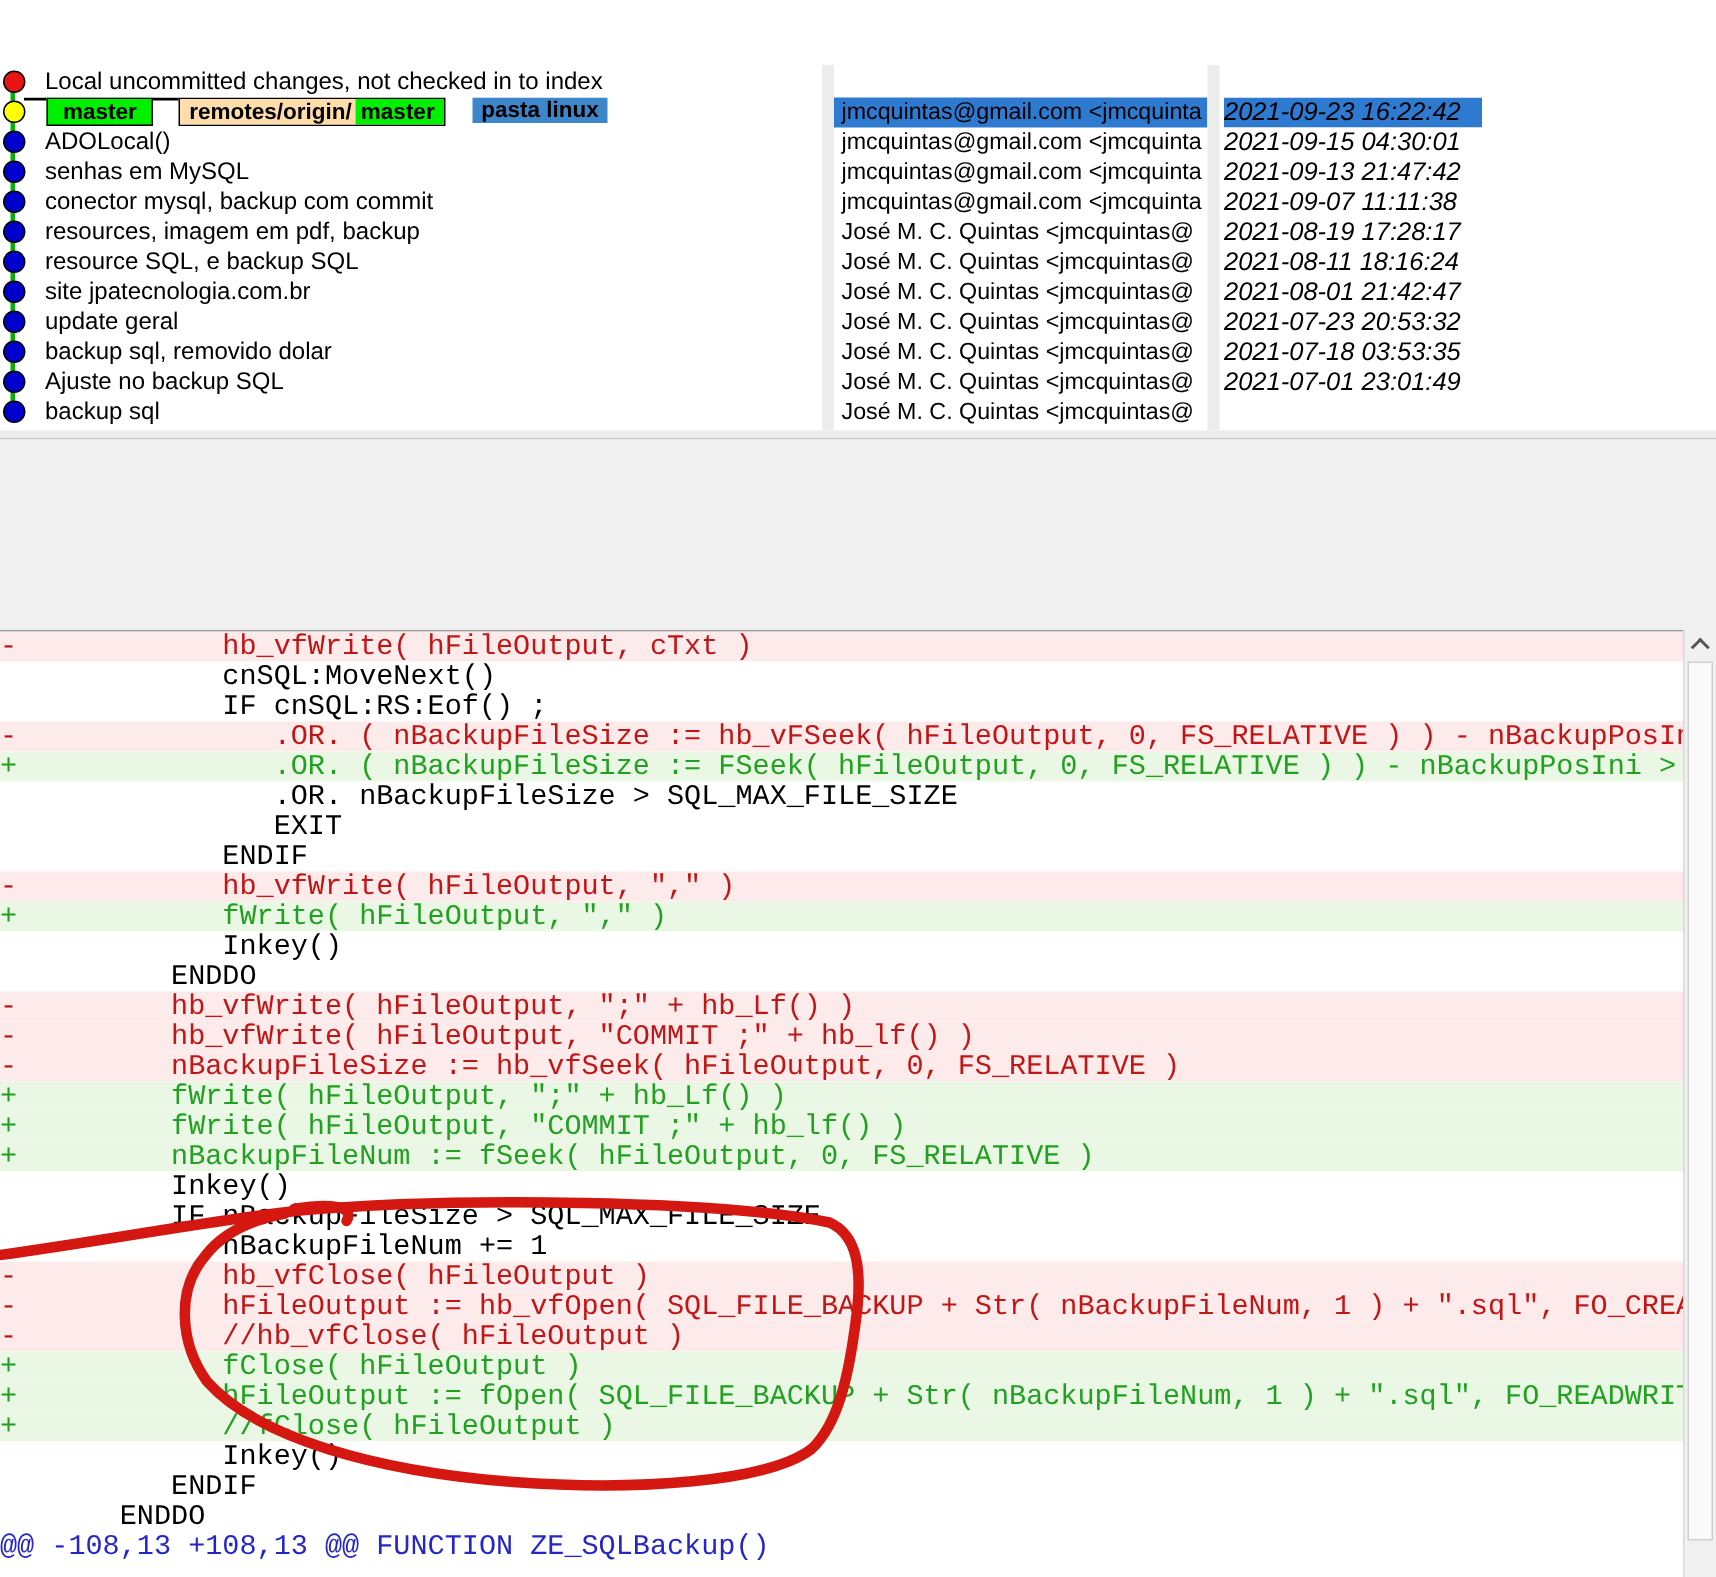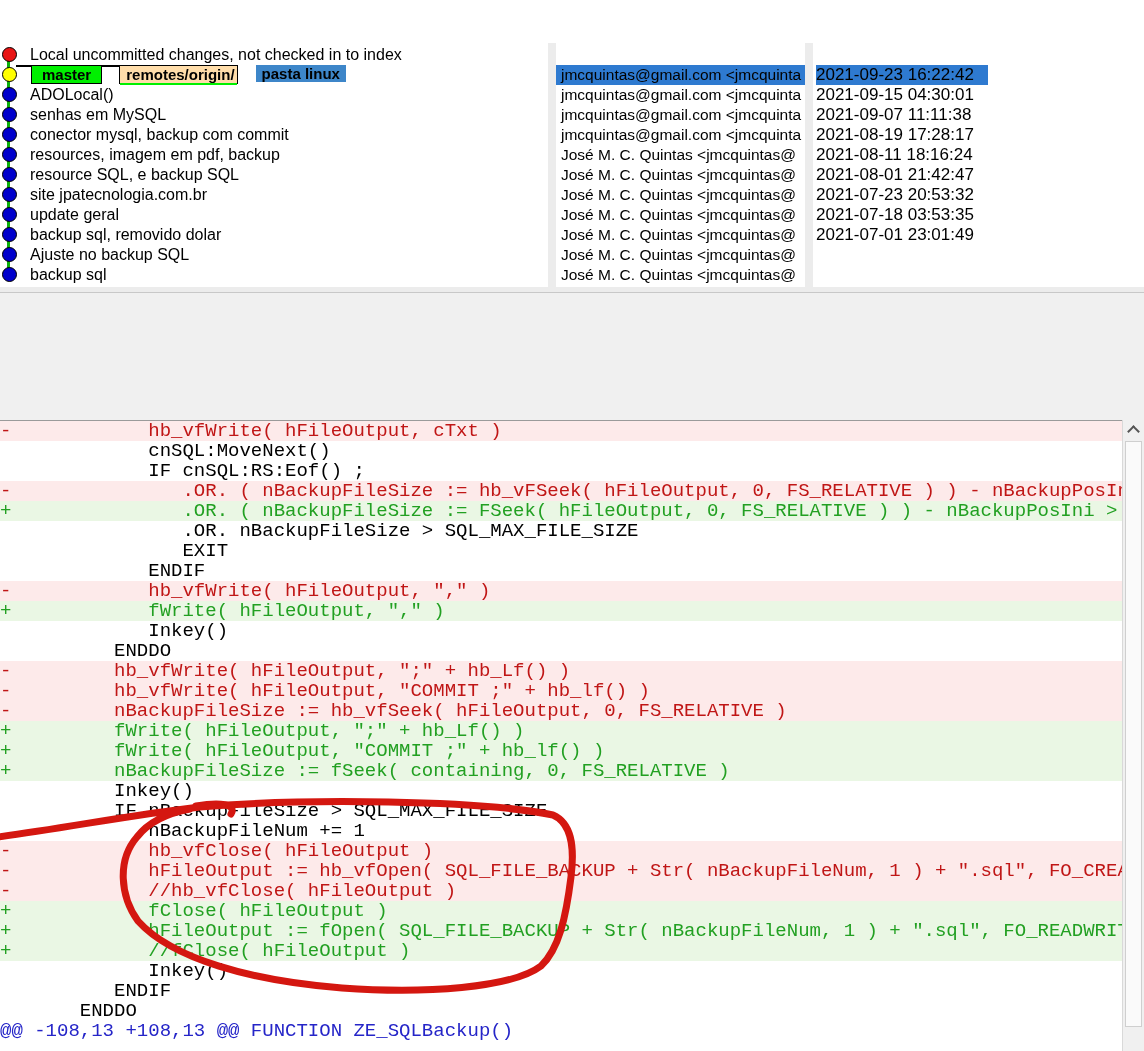--- a/index.html
+++ b/index.html
@@ -5,37 +5,37 @@
   html,body{margin:0;padding:0;background:#fff;}
   .app{position:relative;width:1144px;height:1051px;overflow:hidden;
        font-family:"Liberation Sans",sans-serif;background:#fff;margin-top:43px;}
   .abs{position:absolute;}
 
   
   .commit-panel{left:0;top:0;width:1144px;height:244px;background:#fff;overflow:hidden;}
   .col{position:absolute;top:0;height:244px;padding-top:2px;box-sizing:border-box;overflow:hidden;}
   .col-subjects{left:0;width:548px;}
   .col-authors{left:556px;width:249px;}
-  .col-dates{left:813px;width:309px;}
+  .col-dates{left:813px;width:309px;font-style:italic;}
   .sash-v{position:absolute;top:0;height:244px;width:8px;background:#ececec;}
   .crow{height:20px;line-height:20px;white-space:nowrap;overflow:hidden;position:relative;}
   .crow.subj{padding-left:30px;font-size:16px;color:#000;}
   .crow.subj.has-refs{padding-left:16px;display:flex;}
   .crow.auth{padding-left:5px;font-size:15.5px;color:#000;}
   .crow.auth.sel{background:#2e7ad0;}
   .crow.date{padding-left:3px;font-size:17px;color:#000;}
   .crow.date .hl{background:#2e7ad0;display:inline-block;padding-right:14px;height:20px;}
   .graph-line{left:7px;top:12px;width:3px;height:220px;background:#0ab00a;z-index:0;}
   .dot{position:absolute;left:2px;top:2px;width:13px;height:13px;border:1px solid #000;
        border-radius:50%;z-index:2;box-sizing:content-box;}
   .dot.red{background:#e81414;} .dot.yellow{background:#ffff00;} .dot.blue{background:#0000cc;}
   .conn{height:2px;background:#000;flex:0 0 auto;}
   .reflabel{height:17px;line-height:17px;font-size:15px;font-weight:bold;flex:0 0 auto;}
   .ref-head{background:#00f000;border:1px solid #000;padding:0 10px;}
-  .ref-remote{border:1px solid #000;display:flex;flex-direction:column;}
+  .ref-remote{border:1px solid #000;display:flex;}
   .ref-remote .pfx{background:#ffddaa;padding:0 2px 0 6px;}
   .ref-remote .nm{background:#00f000;padding:0 6px 0 4px;}
   .ref-other{background:#3d86c9;padding:0 6px;margin-left:18px;}
 
   
   .panel-sash{left:0;top:244px;width:1144px;height:6px;background:#ececec;border-bottom:1px solid #c8c8c8;box-sizing:border-box;}
 
   
   .toolbar{left:0;top:250px;width:1144px;height:127px;background:#f0f0f0;}
   .lbl{position:absolute;font-size:16px;color:#000;}
@@ -148,20 +148,21 @@
           <div class="crow auth">José M. C. Quintas &lt;jmcquintas@</div>
           <div class="crow auth">José M. C. Quintas &lt;jmcquintas@</div>
         </div>
       </div>
     <div class="sash-v" style="left:805px;"></div>
     <div class="col col-dates">
         <div id="date-rows">
           <div class="crow date"></div>
           <div class="crow date"><span class="hl">2021-09-23 16:22:42</span></div>
           <div class="crow date">2021-09-15 04:30:01</div>
+          <div class="crow date">2021-09-13 21:47:42</div>
           <div class="crow date">2021-09-07 11:11:38</div>
           <div class="crow date">2021-08-19 17:28:17</div>
           <div class="crow date">2021-08-11 18:16:24</div>
           <div class="crow date">2021-08-01 21:42:47</div>
           <div class="crow date">2021-07-23 20:53:32</div>
           <div class="crow date">2021-07-18 03:53:35</div>
           <div class="crow date">2021-07-01 23:01:49</div>
         </div>
       </div>
   </div>
@@ -238,21 +239,21 @@
         <div class="dline ctx">             ENDIF</div>
         <div class="dline del">-            hb_vfWrite( hFileOutput, "," )</div>
         <div class="dline add">+            fWrite( hFileOutput, "," )</div>
         <div class="dline ctx">             Inkey()</div>
         <div class="dline ctx">          ENDDO</div>
         <div class="dline del">-         hb_vfWrite( hFileOutput, ";" + hb_Lf() )</div>
         <div class="dline del">-         hb_vfWrite( hFileOutput, "COMMIT ;" + hb_lf() )</div>
         <div class="dline del">-         nBackupFileSize := hb_vfSeek( hFileOutput, 0, FS_RELATIVE )</div>
         <div class="dline add">+         fWrite( hFileOutput, ";" + hb_Lf() )</div>
         <div class="dline add">+         fWrite( hFileOutput, "COMMIT ;" + hb_lf() )</div>
-        <div class="dline add">+         nBackupFileSize := fSeek( containing, 0, FS_RELATIVE )</div>
+        <div class="dline add">+         nBackupFileNum := fSeek( hFileOutput, 0, FS_RELATIVE )</div>
         <div class="dline ctx">          Inkey()</div>
         <div class="dline ctx">          IF nBackupFileSize &gt; SQL_MAX_FILE_SIZE</div>
         <div class="dline ctx">             nBackupFileNum += 1</div>
         <div class="dline del">-            hb_vfClose( hFileOutput )</div>
         <div class="dline del">-            hFileOutput := hb_vfOpen( SQL_FILE_BACKUP + Str( nBackupFileNum, 1 ) + ".sql", FO_CREA</div>
         <div class="dline del">-            //hb_vfClose( hFileOutput )</div>
         <div class="dline add">+            fClose( hFileOutput )</div>
         <div class="dline add">+            hFileOutput := fOpen( SQL_FILE_BACKUP + Str( nBackupFileNum, 1 ) + ".sql", FO_READWRIT</div>
         <div class="dline add">+            //fClose( hFileOutput )</div>
         <div class="dline ctx">             Inkey()</div>

